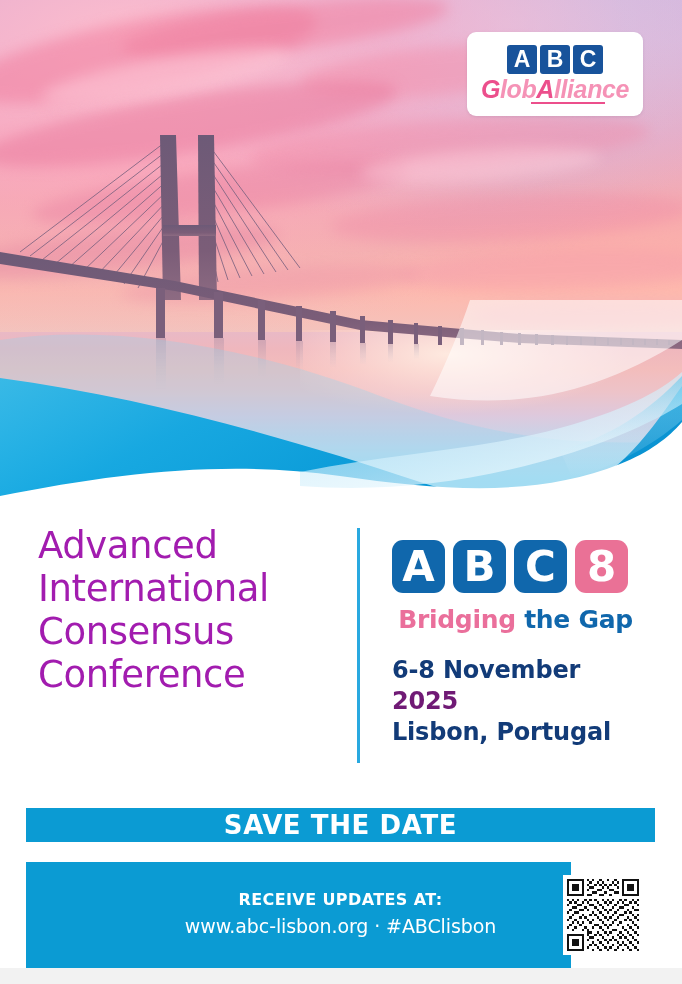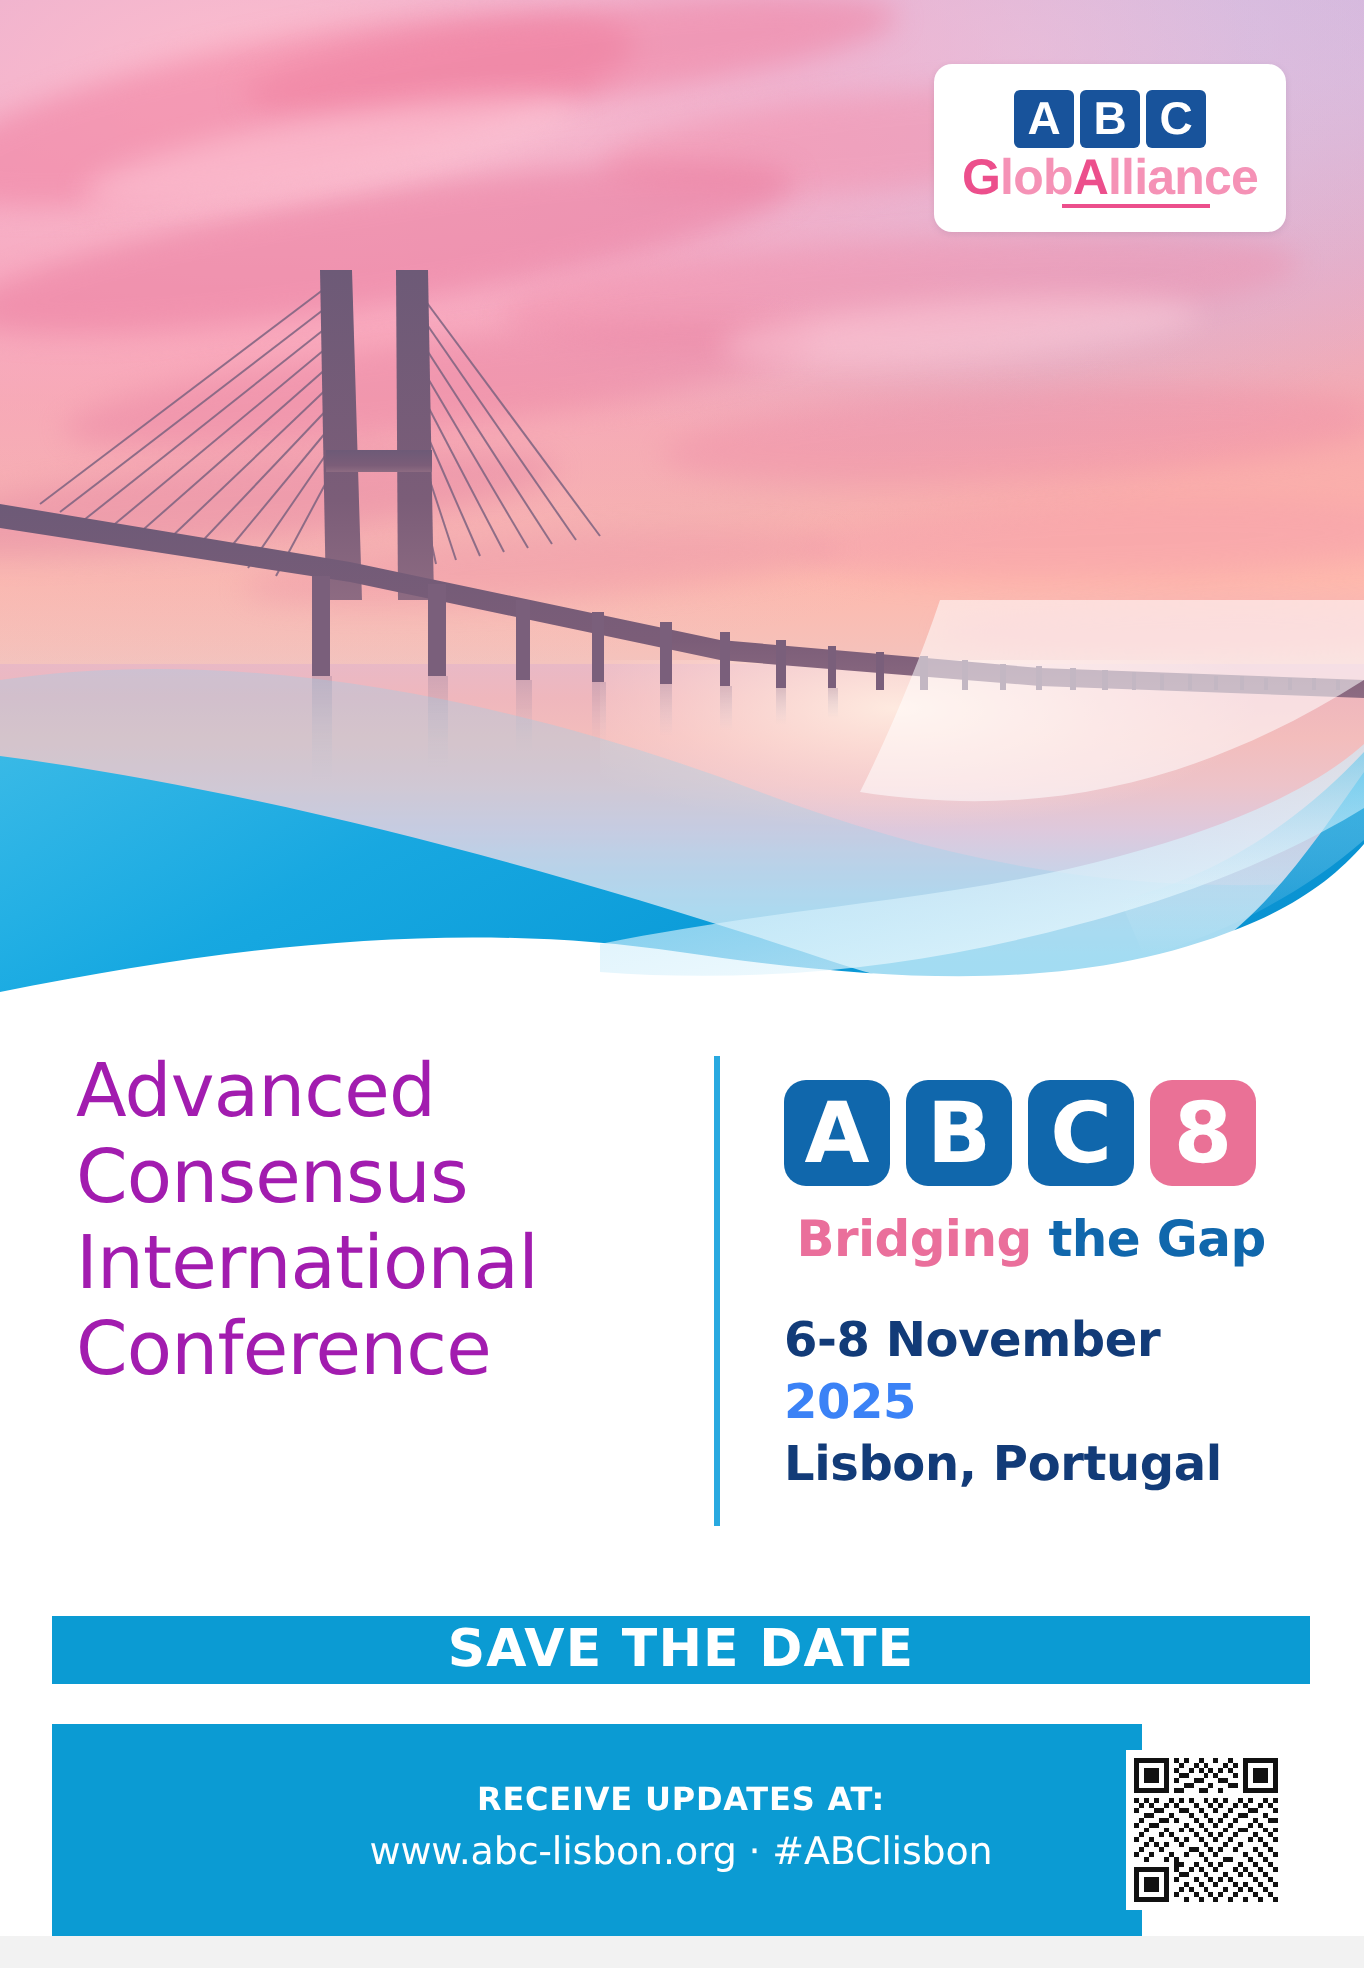--- a/index.html
+++ b/index.html
@@ -71,21 +71,21 @@
     background:#fff;border-radius:9px;
     display:flex;flex-direction:column;align-items:center;justify-content:center;
     box-shadow:0 1px 3px rgba(120,90,130,.18);
   }
   .ga-row{display:flex;gap:3px;margin-bottom:2px;}
   .ga-box{
     width:30px;height:29px;background:#18539b;border-radius:3px;
     color:#fff;font-size:23px;font-weight:bold;line-height:29px;text-align:center;
     font-family:"Liberation Sans", sans-serif;letter-spacing:0;
   }
-  .ga-word{position:relative;font-size:25px;line-height:27px;font-weight:bold;letter-spacing:-.4px;}
+  .ga-word{position:relative;font-size:25px;line-height:27px;font-weight:bold;letter-spacing:-.4px;font-style:italic;}
   .ga-word .p-strong{color:#ec4f8c;}
   .ga-word .p-light{color:#f592b6;}
   .ga-underline{position:absolute;left:50px;bottom:-1px;width:74px;height:2.5px;background:#ec4f8c;}
 
   
   .title-block{position:absolute;left:38px;top:524px;width:300px;}
   .title-block .line{
     color:#a21caf;font-size:37px;line-height:43px;font-weight:400;
     letter-spacing:-.4px;white-space:nowrap;
     font-family:"DejaVu Sans", sans-serif;
@@ -103,21 +103,21 @@
   .tagline{
     margin-top:12px;font-size:25px;font-weight:bold;letter-spacing:-.3px;
     font-family:"DejaVu Sans", sans-serif;text-align:center;width:247px;
   }
   .tagline .tg-pink{color:#ea6f9b;text-align:right;}
   .tagline .tg-blue{color:#1067ac;}
   .when{
     margin-top:21px;font-size:24px;font-weight:bold;color:#123b78;
     font-family:"DejaVu Sans", sans-serif;line-height:31px;letter-spacing:-.2px;
   }
-  .when .yr{color:#3b82f6;}
+  .when .yr{color:#701a75;}
 
   
   .band-save{
     position:absolute;left:26px;top:808px;width:629px;height:34px;background:#0b9bd3;
     display:flex;align-items:center;justify-content:center;
   }
   .band-save span{
     color:#fff;font-size:26px;font-weight:bold;letter-spacing:.6px;
     font-family:"DejaVu Sans", sans-serif;
   }
@@ -277,22 +277,22 @@
       </div>
       <div class="ga-word">
         <span class="p-strong">G</span><span class="p-light">lob</span><span class="p-strong">A</span><span class="p-light">lliance</span>
         <span class="ga-underline"></span>
       </div>
     </div>
   </div>
 
   <div class="title-block">
     <div class="line">Advanced</div>
+    <div class="line">International</div>
     <div class="line">Consensus</div>
-    <div class="line">International</div>
     <div class="line">Conference</div>
   </div>
 
   <div class="divider"></div>
 
   <div class="right-block">
     <div class="abc8-row">
       <div class="abc8-box">A</div>
       <div class="abc8-box">B</div>
       <div class="abc8-box">C</div>

